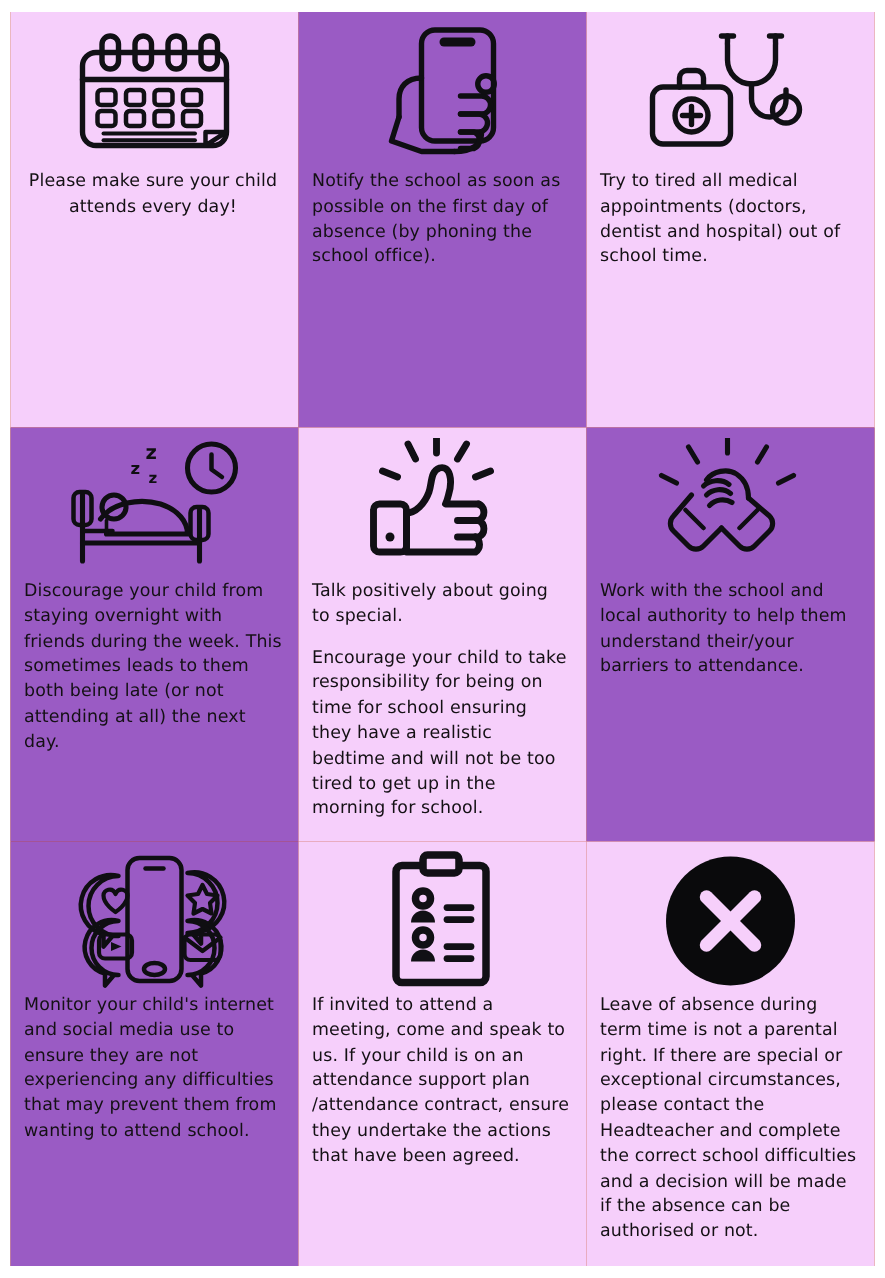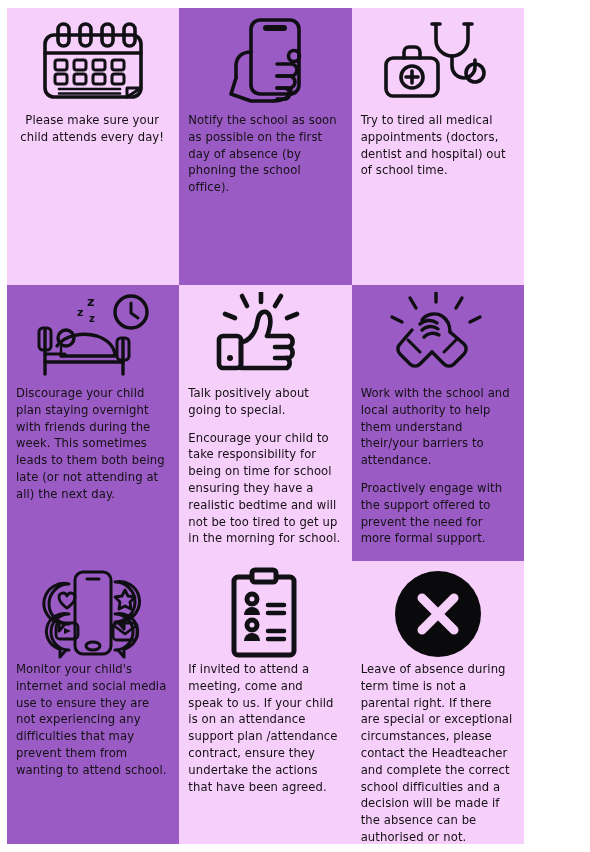--- a/index.html
+++ b/index.html
@@ -10,21 +10,21 @@
   body {
     width: 590px;
     height: 852px;
     overflow: hidden;
     font-family: "DejaVu Sans", sans-serif;
   }
   #poster {
     position: absolute;
     left: 7px;
     top: 8px;
-    width: 517px;
+    width: 576px;
     height: 836px;
     display: grid;
     grid-template-columns: 1fr 1fr 1fr;
     grid-template-rows: 277px 276px 283px;
     background: #c2410c;
   }
   .cell {
     position: relative;
     box-sizing: border-box;
     padding: 0 9px 0 9px;
@@ -151,21 +151,21 @@
         <rect x="8" y="36" width="12" height="22" rx="4" stroke-width="3"></rect>
         <rect x="86" y="46" width="12" height="22" rx="4" stroke-width="3"></rect>
         <line x1="14" y1="70" x2="92" y2="70"></line>
         <line x1="14" y1="62" x2="34" y2="62" stroke-width="3"></line>
         <circle cx="35" cy="46" r="8"></circle>
         <path d="M26 54 C34 43 52 40 66 44 C78 48 84 56 84 64 L30 64"></path>
         <path d="M30 64 L30 55" stroke-width="2.4"></path>
       </svg>
     </div>
     <div class="body-text">
-      <p>Discourage your child plan staying overnight with friends during the week. This sometimes leads to them both being late (or not attending at all) the next day.</p>
+      <p>Discourage your child from staying overnight with friends during the week. This sometimes leads to them both being late (or not attending at all) the next day.</p>
     </div>
   </div>
 
   <div class="cell pink r2">
     <div class="icon-wrap">
       <svg width="104" height="92" viewBox="0 0 104 92" fill="none" stroke="#111015" stroke-width="4.6" stroke-linecap="round" stroke-linejoin="round">
         <line x1="34" y1="14" x2="29" y2="4"></line>
         <line x1="48" y1="10" x2="48" y2="0"></line>
         <line x1="62" y1="14" x2="68" y2="4"></line>
         <line x1="22" y1="26" x2="12" y2="22"></line>
@@ -197,21 +197,20 @@
         <path d="M40 38 C44 34 51 33 56 37"></path>
         <path d="M42 45 C46 41 52 40 57 43"></path>
         <path d="M30 38 L18 52 a7 7 0 0 0 0 10 l10 10 a7 7 0 0 0 10 0 L50 60"></path>
         <path d="M68 40 L82 52 a7 7 0 0 1 0 10 l-10 10 a7 7 0 0 1 -10 0 L50 60"></path>
         <line x1="26" y1="48" x2="38" y2="60" stroke-width="3"></line>
         <line x1="74" y1="48" x2="62" y2="60" stroke-width="3"></line>
       </svg>
     </div>
     <div class="body-text">
       <p>Work with the school and local authority to help them understand their/your barriers to attendance.</p>
-      <p>Proactively engage with the support offered to prevent the need for more formal support.</p>
     </div>
   </div>
 
   <div class="cell purple r3">
     <div class="icon-wrap">
       <svg width="112" height="92" viewBox="0 0 112 92" fill="none" stroke="#0f0e12" stroke-width="3" stroke-linecap="round" stroke-linejoin="round">
         <rect x="38" y="4" width="36" height="82" rx="8"></rect>
         <line x1="50" y1="11" x2="62" y2="11" stroke-width="3"></line>
         <ellipse cx="56" cy="78" rx="7" ry="4"></ellipse>
         <path d="M36 16 a20 20 0 1 0 0 40 h-4 l-6 7 v-8 a20 20 0 0 1 10 -39 z" transform="translate(-4,0)"></path>

